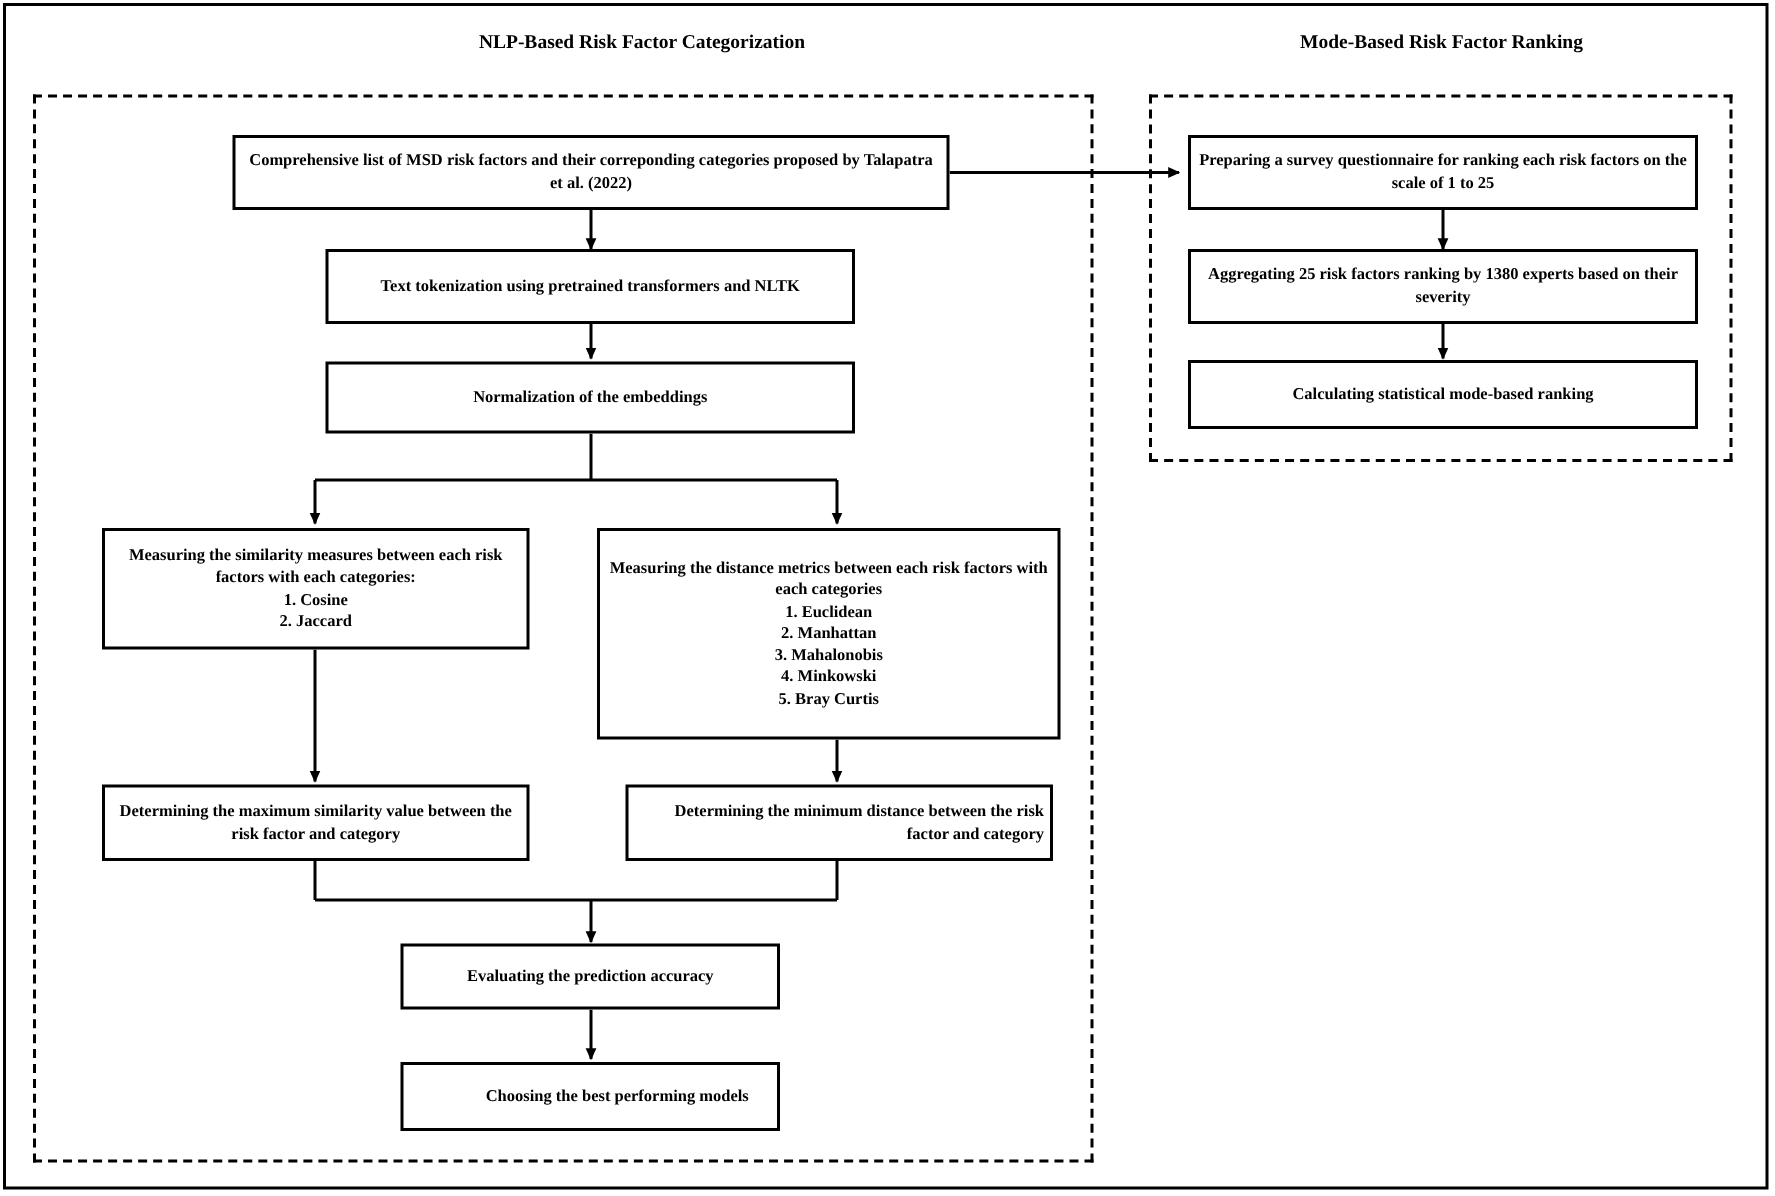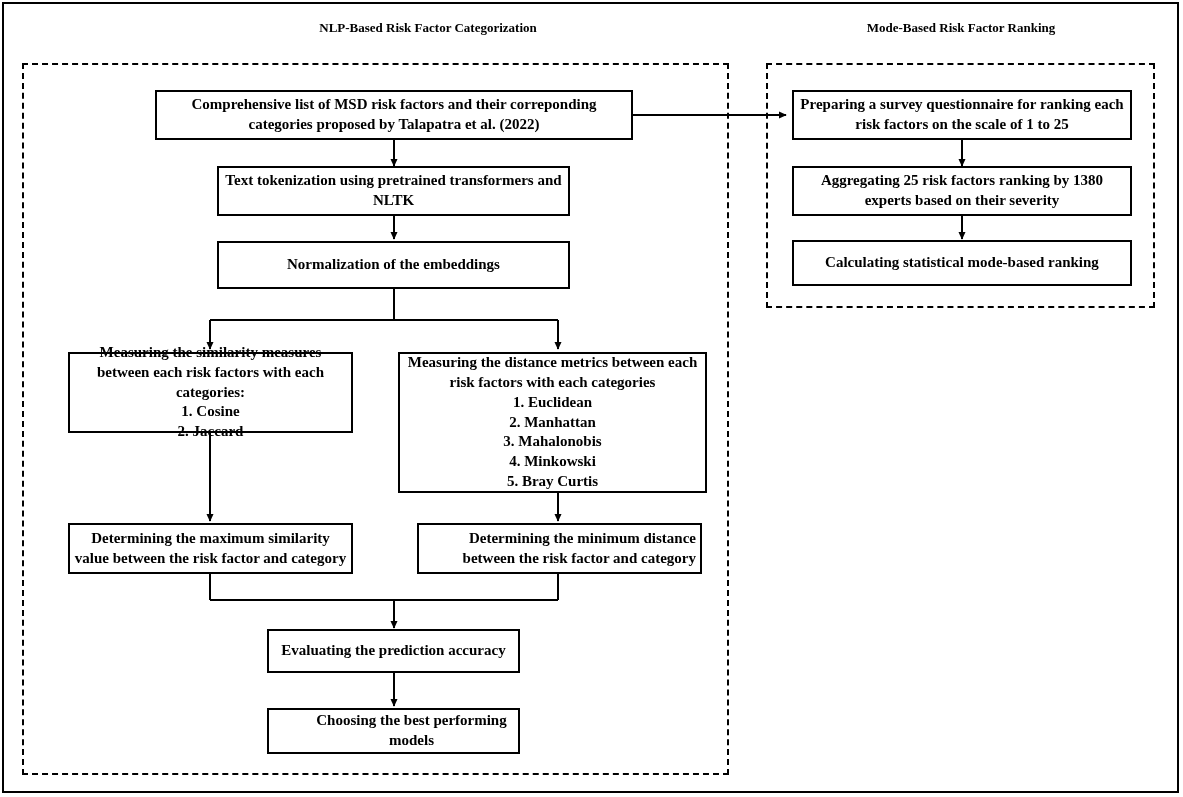--- a/index.html
+++ b/index.html
@@ -40,21 +40,21 @@
   .node {
     position: absolute;
     border: 2px solid #000000;
     box-sizing: border-box;
     background: #ffffff;
     display: flex;
     align-items: center;
     justify-content: center;
     text-align: center;
     font-weight: bold;
-    font-size: 15px;
+    font-size: 11px;
     line-height: 1.32;
     color: #000000;
     padding: 2px 4px;
   }
   .node .node-text {
     width: 100%;
     white-space: pre-line;
   }
   svg.connectors {
     position: absolute;

